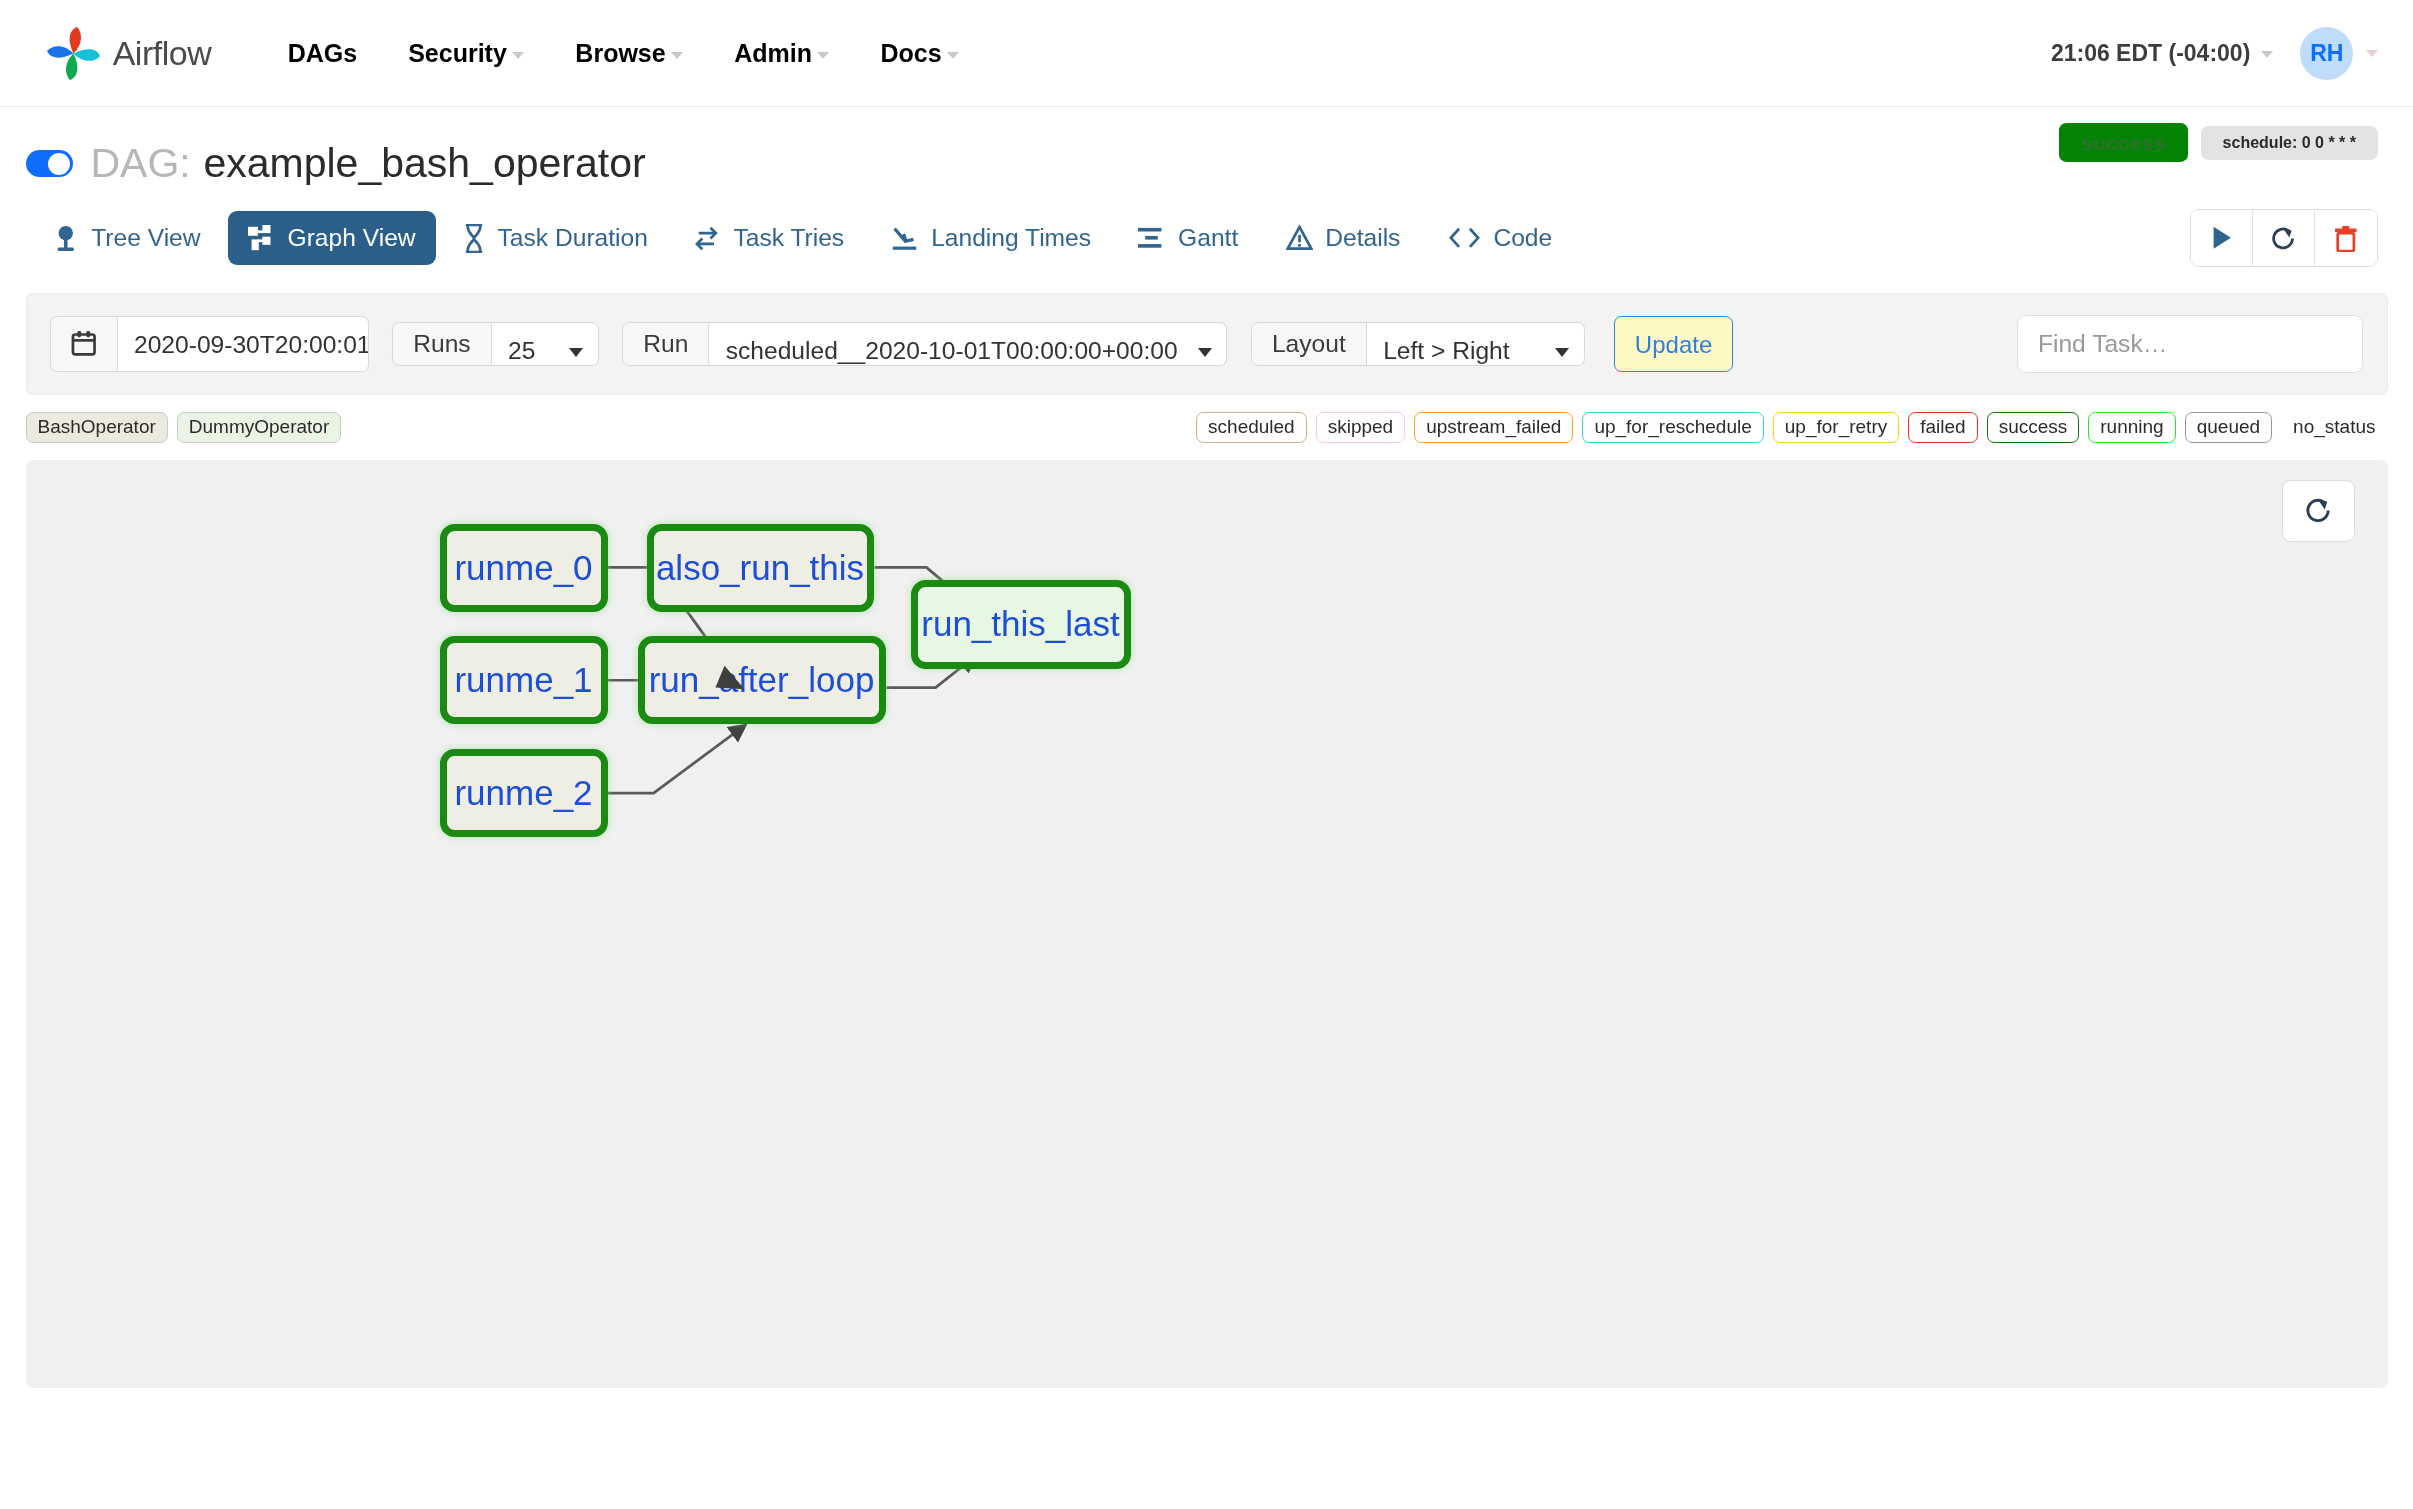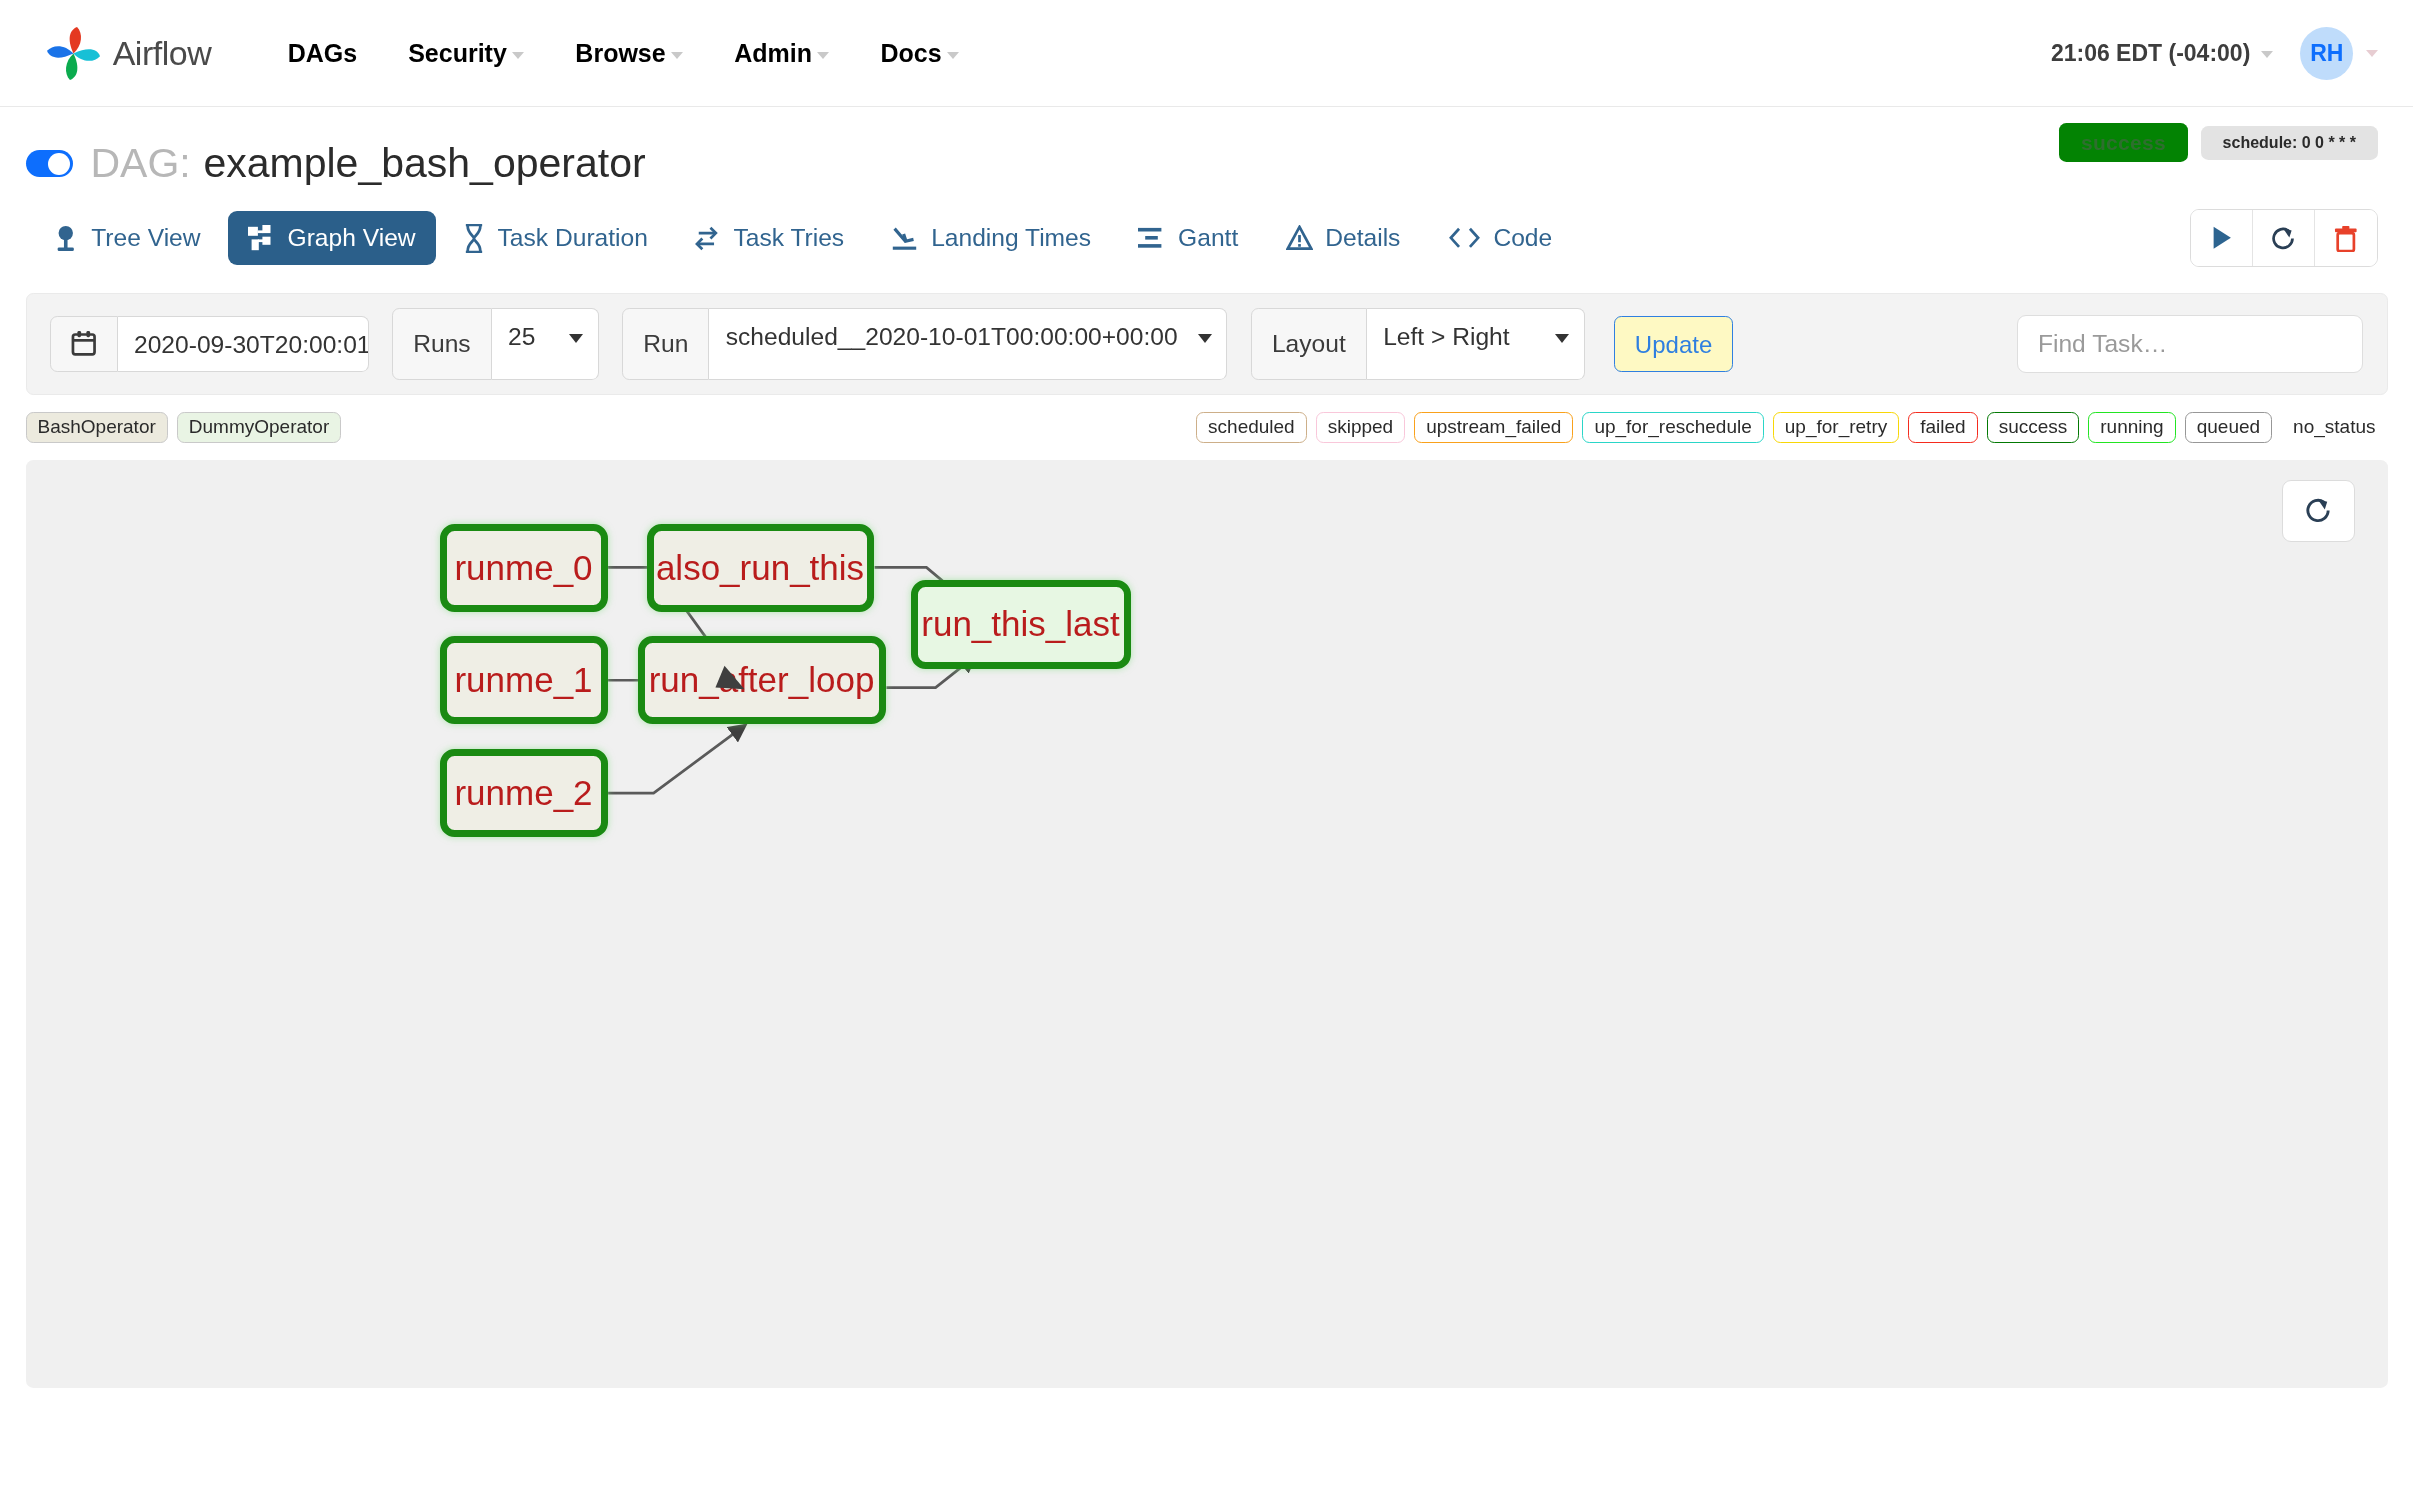--- a/index.html
+++ b/index.html
@@ -145,21 +145,21 @@
   .ig-input {
     background: #fff; border: 0.9px solid #d8d8d8; border-left: none;
     font-size: 24.6px; color: #333;
     padding: 0 16.4px; height: 56px; line-height: 55px;
     border-radius: 0 7.3px 7.3px 0;
     white-space: nowrap; overflow: hidden;
   }
   .ig-select {
     background: #fff; border: 0.9px solid #d8d8d8; border-left: none;
     font-size: 24.6px; color: #333;
-    padding: 0 42px 0 16.4px; height: 72px; line-height: 55px;
+    padding: 0 42px 0 16.4px; height: 44px; line-height: 55px;
     border-radius: 0 7.3px 7.3px 0;
     position: relative; white-space: nowrap; overflow: hidden;
     cursor: pointer;
   }
   .ig-select::after {
     content: ""; position: absolute; right: 14.6px; top: 25.5px;
     width: 0; height: 0;
     border-left: 7.3px solid transparent;
     border-right: 7.3px solid transparent;
     border-top: 9px solid #333;
@@ -217,21 +217,21 @@
     display: flex; align-items: center; justify-content: center;
     cursor: pointer; z-index: 6;
   }
   .graph-svg { position: absolute; left: 0; top: 0; }
 
   .node {
     position: absolute;
     border: 7.3px solid #1a8a12;
     border-radius: 14.6px;
     display: flex; align-items: center; justify-content: center;
-    font-size: 35px; color: #b91c1c;
+    font-size: 35px; color: #1d4ed8;
     cursor: pointer;
     box-shadow: 0 0 7.3px rgba(120,220,120,0.55);
     z-index: 4;
   }
   .node.bash { background: #efeee5; }
   .node.dummy { background: #e7f7e3; }
 </style>
 </head>
 <body>
 

